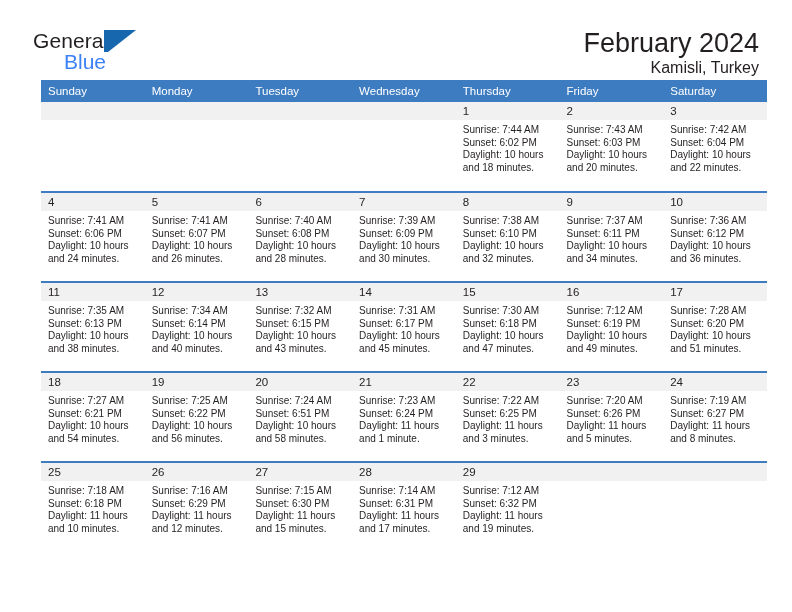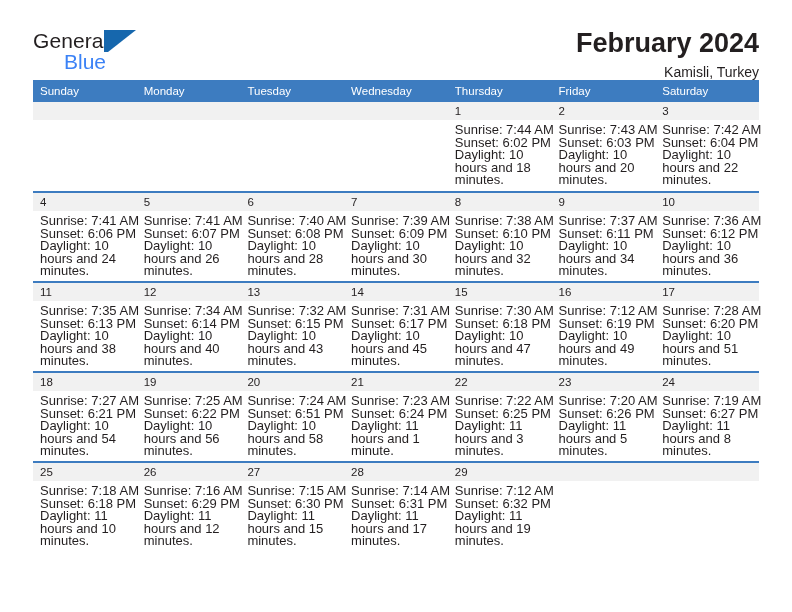--- a/index.html
+++ b/index.html
@@ -82,36 +82,35 @@
   .title-block {
     text-align: right;
     flex: 0 0 auto;
     padding-top: 0px;
   }
   .cal-title {
     font-size: 27px;
     color: #231f20;
     line-height: 1.12;
     white-space: nowrap;
-    font-weight: bold;
   }
   .cal-subtitle {
-    font-size: 14px;
+    font-size: 16px;
     color: #231f20;
     line-height: 1.2;
-    margin-top: 6px;
     white-space: nowrap;
   }
 
   
   .calendar {
     width: 726px;
     border-collapse: collapse;
     table-layout: fixed;
     margin-top: 8px;
+    margin-left: 8px;
   }
   .calendar th {
     background: #3d7cc0;
     color: #ffffff;
     font-weight: normal;
     font-size: 11.5px;
     text-align: left;
     padding: 5px 0 5px 7px;
     height: 19px;
     box-sizing: border-box;
@@ -134,21 +133,21 @@
     padding: 3px 0 3px 7px;
     height: 18px;
     box-sizing: border-box;
     line-height: 12px;
   }
   .daynum.empty {
     color: transparent;
   }
   .info {
     padding: 4px 6px 0 7px;
-    font-size: 13px;
+    font-size: 10px;
     line-height: 12.6px;
     color: #231f20;
   }
   .info div {
     white-space: nowrap;
   }
   .info .dl {
     white-space: normal;
   }
 </style>

